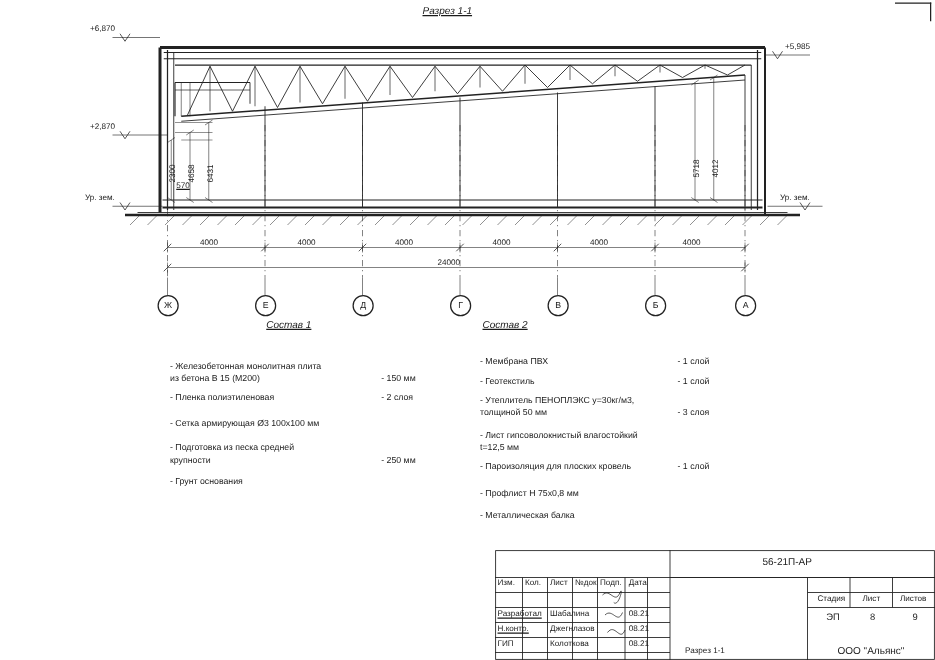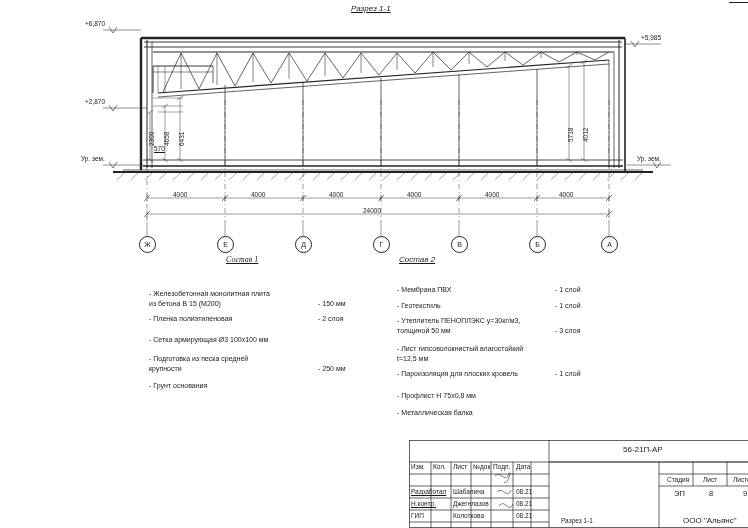--- a/index.html
+++ b/index.html
@@ -4,21 +4,21 @@
 <style>
   html,body{margin:0;padding:0;}
   body{
     width:748px;height:528px;
     background:#ffffff;
     font-family:"Liberation Sans", sans-serif;
     color:#1a1a1a;
     position:relative;
     overflow:hidden;
   }
-  .sheet{position:absolute;left:13px;top:0;width:736px;height:528px;}
+  .sheet{position:absolute;left:0;top:0;width:736px;height:528px;}
   svg.drawing{position:absolute;left:0;top:0;width:748px;height:528px;}
   .lbl{position:absolute;font-size:6.5px;line-height:1;white-space:nowrap;}
   .title-sec{position:absolute;font-size:8px;font-style:italic;text-decoration:underline;}
   .spec{position:absolute;font-size:7px;line-height:11px;white-space:nowrap;}
   .spec-title{position:absolute;font-size:8px;font-style:italic;text-decoration:underline;}
   .stamp-big{font-size:8px;}
   .axis-circ{position:absolute;width:15px;height:15px;border:0.8px solid #222;border-radius:50%;
     font-size:7px;text-align:center;line-height:15px;}
   .dimtxt{position:absolute;font-size:6.5px;}
   .rotnum{position:absolute;font-size:6.5px;white-space:nowrap;
@@ -174,21 +174,21 @@
   <div class="dimtxt" style="left:350px;top:207px;">24000</div>
 
   <div class="axis-circ" style="left:126px;top:236px;">Ж</div>
   <div class="axis-circ" style="left:204px;top:236px;">Е</div>
   <div class="axis-circ" style="left:282px;top:236px;">Д</div>
   <div class="axis-circ" style="left:360px;top:236px;">Г</div>
   <div class="axis-circ" style="left:438px;top:236px;">В</div>
   <div class="axis-circ" style="left:516px;top:236px;">Б</div>
   <div class="axis-circ" style="left:588px;top:236px;">А</div>
 
-  <div class="spec-title" style="left:213px;top:255px;font-family:Liberation Serif, serif;">Состав 1</div>
+  <div class="spec-title" style="left:213px;top:255px;">Состав 1</div>
   <div>
     <div class="spec" style="left:136px;top:288px;">- Железобетонная  монолитная плита</div>
     <div class="spec" style="left:136px;top:298px;">   из бетона В 15 (М200)</div>
     <div class="spec" style="left:305px;top:298px;">- 150 мм</div>
     <div class="spec" style="left:136px;top:313px;">- Пленка полиэтиленовая</div>
     <div class="spec" style="left:305px;top:313px;">- 2 слоя</div>
     <div class="spec" style="left:136px;top:334px;">- Сетка армирующая Ø3 100х100 мм</div>
     <div class="spec" style="left:136px;top:353px;">- Подготовка из песка средней</div>
     <div class="spec" style="left:136px;top:363px;">   крупности</div>
     <div class="spec" style="left:305px;top:363px;">- 250 мм</div>

